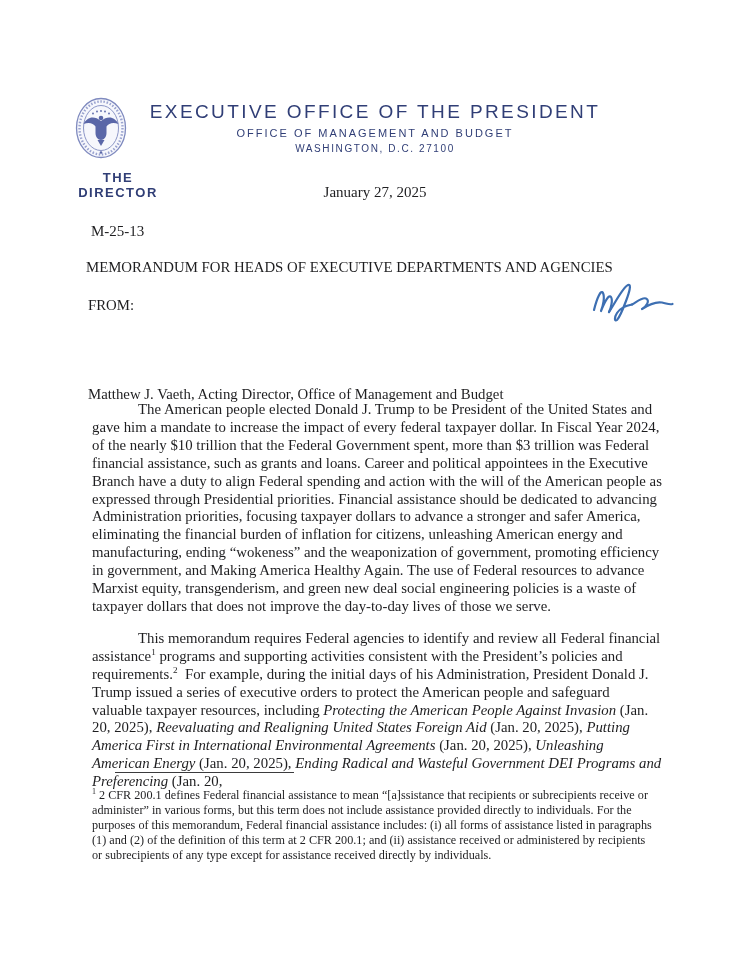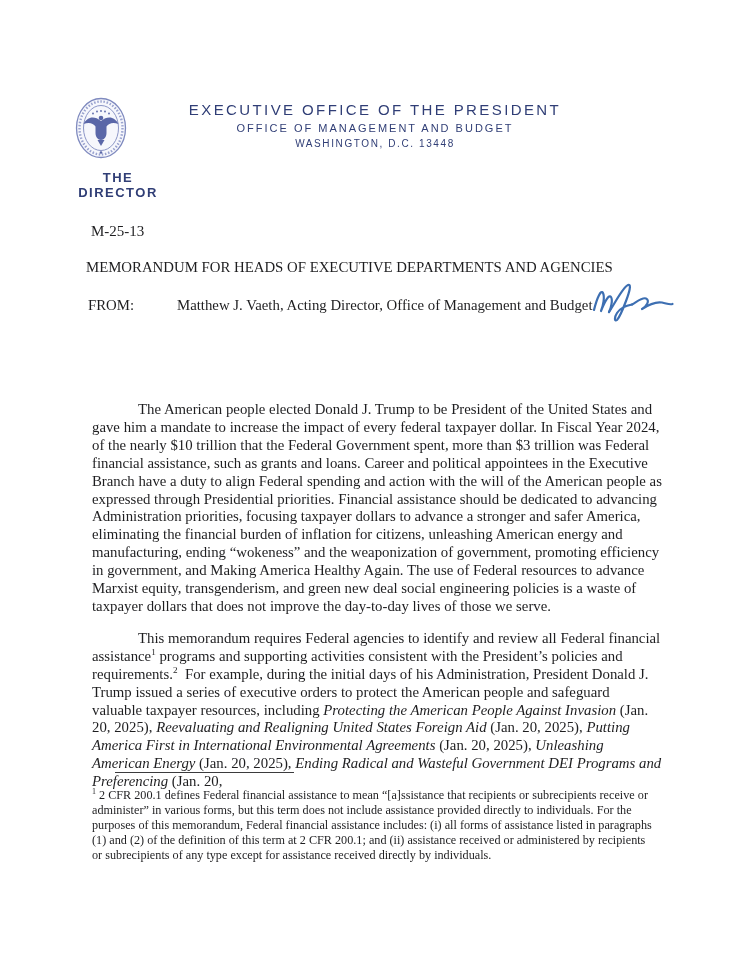--- a/index.html
+++ b/index.html
@@ -18,37 +18,37 @@
     color:var(--ink);
     overflow:hidden;
   }
   
   .letterhead{
     position:absolute;top:101px;left:0;width:100%;
     text-align:center;
     font-family:"Liberation Sans", sans-serif;
     color:var(--navy);
   }
-  .lh1{font-size:15px;letter-spacing:2.4px;}
+  .lh1{font-size:19px;letter-spacing:2.4px;}
   .lh2{font-size:11px;letter-spacing:2px;margin-top:4px;}
   .lh3{font-size:10px;letter-spacing:1.6px;margin-top:3.5px;}
   .seal-wrap{position:absolute;left:74px;top:96px;width:54px;height:66px;}
   .seal-caption{
     position:absolute;left:66px;top:170px;width:104px;
     text-align:center;
     font-family:"Liberation Sans", sans-serif;
     font-weight:bold;font-size:13px;letter-spacing:1.5px;
     color:var(--navy);
   }
   
   .date-line{position:absolute;top:184px;left:0;width:100%;text-align:center;font-size:15px;}
   .memo-number{position:absolute;left:91px;top:223px;font-size:15px;}
   .memo-heading{position:absolute;left:86px;top:259px;width:620px;font-size:14.8px;white-space:nowrap;}
   .meta-row{position:absolute;left:88px;display:flex;font-size:14.8px;line-height:19px;}
-  .from-row{top:296px;}
+  .from-row{top:296px;flex-direction:column;}
   .subject-row{top:334px;}
   .meta-label{flex:0 0 89px;}
   .meta-value{width:472px;}
   .signature-wrap{position:absolute;left:588px;top:279px;width:88px;height:46px;}
   
   .body-text{
     position:absolute;left:84px;top:393px;width:586px;
     font-size:14.8px;line-height:17.9px;text-align:left;
   }
   .body-text p{margin:8px;text-indent:46px;}
@@ -90,23 +90,24 @@
       <path d="M23.5 44 L27 50 L30.5 44 Z" fill="#5a67a8"></path>
 
       <circle cx="27" cy="56.5" r="1.3" fill="#5a67a8"></circle>
     </svg>
   </div>
   <div class="seal-caption">THE DIRECTOR</div>
 
   <div class="letterhead">
     <div class="lh1">EXECUTIVE OFFICE OF THE PRESIDENT</div>
     <div class="lh2">OFFICE OF MANAGEMENT AND BUDGET</div>
-    <div class="lh3">WASHINGTON, D.C. 13448</div>
+    <div class="lh3">WASHINGTON, D.C. 27100</div>
   </div>
 
+  <div class="date-line">January 27, 2025</div>
 
   <div class="memo-number">M-25-13</div>
   <div class="memo-heading">MEMORANDUM FOR HEADS OF EXECUTIVE DEPARTMENTS AND AGENCIES</div>
 
   <div class="meta-row from-row">
     <span class="meta-label">FROM:</span>
     <span class="meta-value">Matthew J. Vaeth, Acting Director, Office of Management and Budget</span>
   </div>
 
   <div class="signature-wrap">

